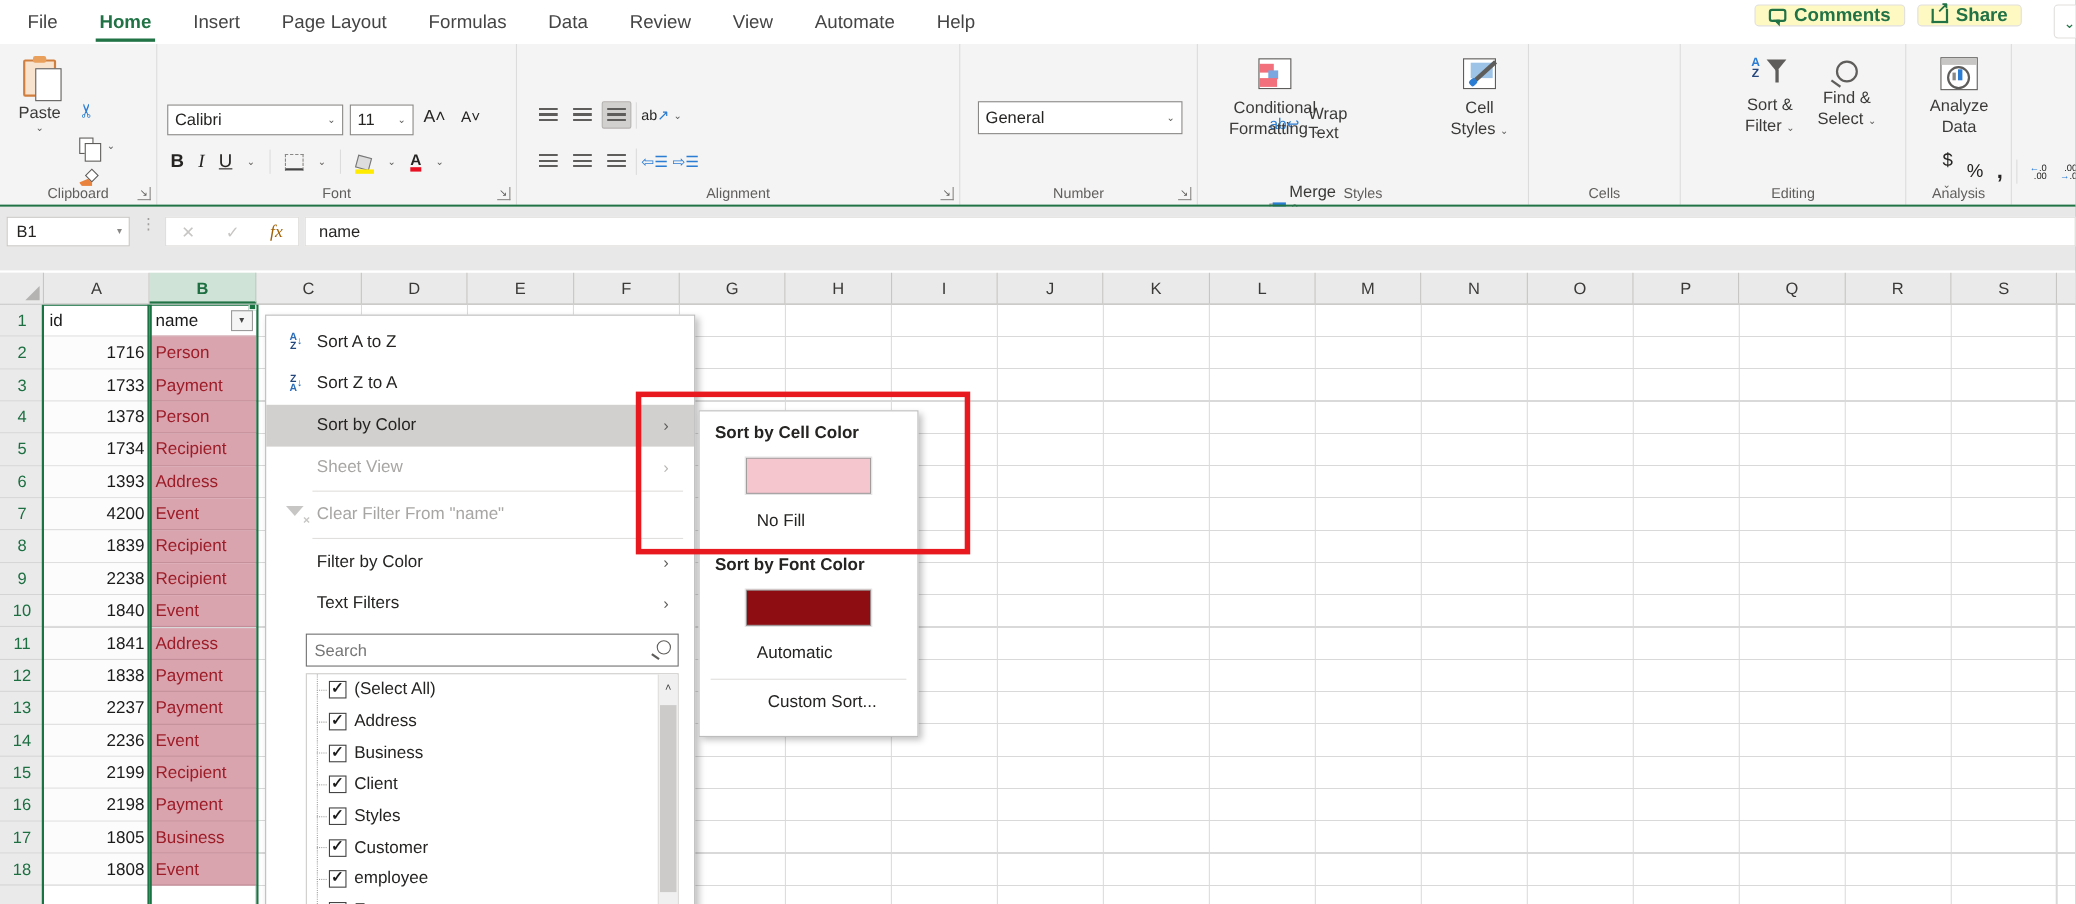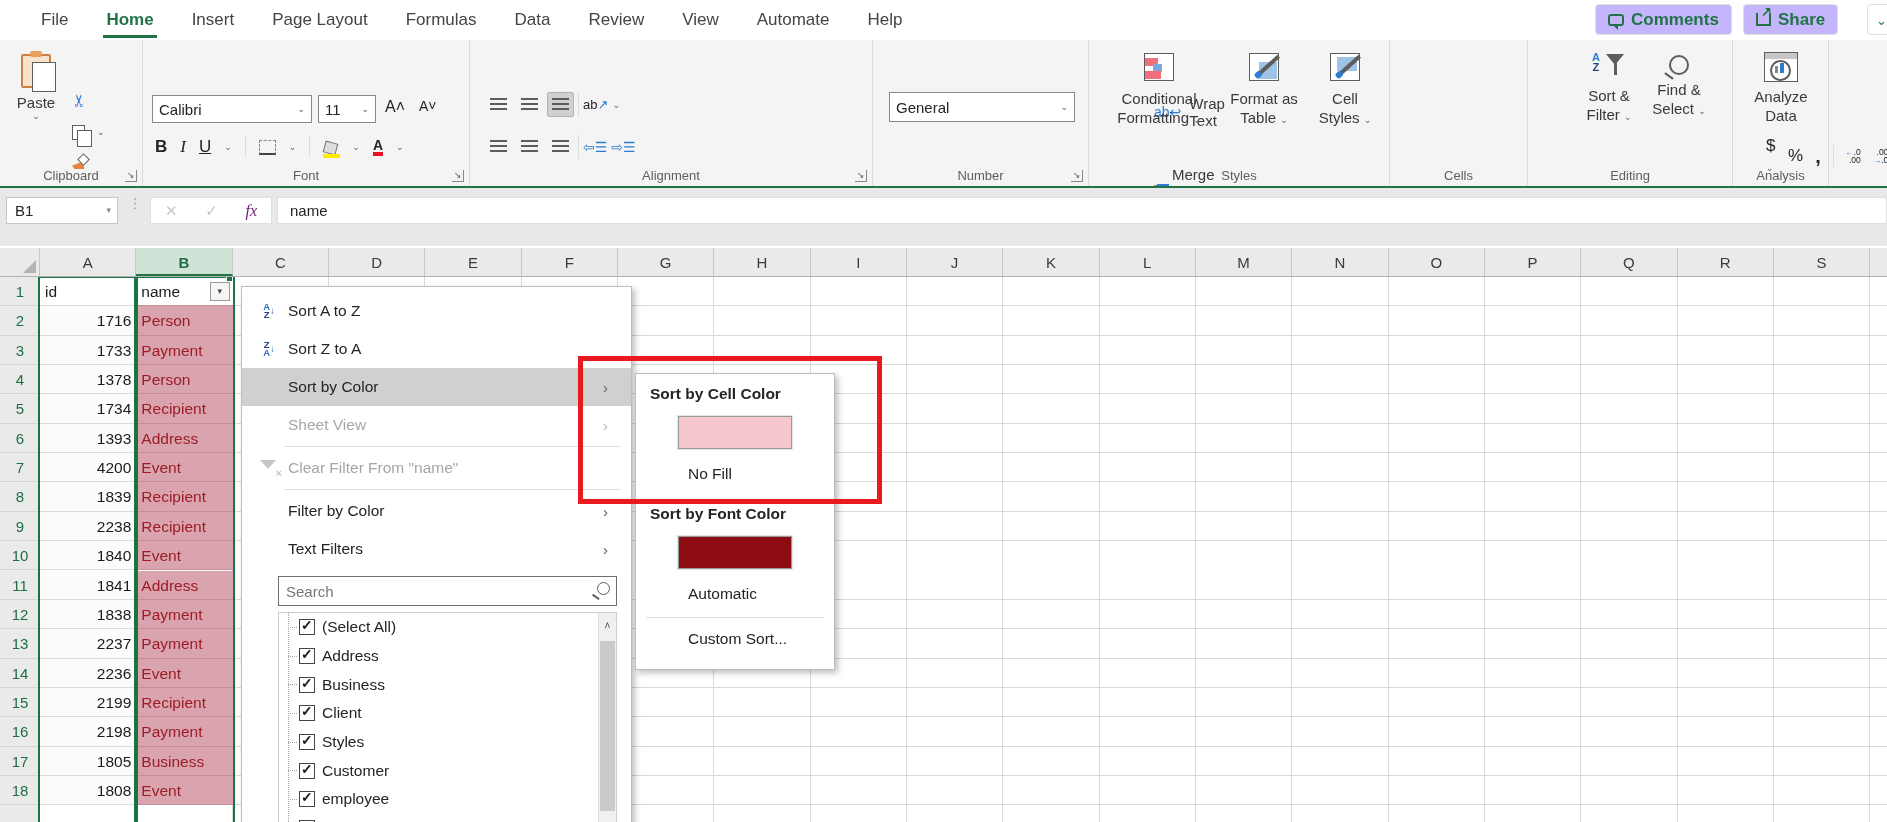--- a/index.html
+++ b/index.html
@@ -3,26 +3,26 @@
 <meta charset="utf-8">
 <style>
   * { margin:0; padding:0; box-sizing:border-box; }
   html,body { background:#888; }
   .app {
     position:relative; width:1887px; height:822px; overflow:hidden;
     background:#fff; font-family:"Liberation Sans", sans-serif; color:#3b3a39;
   }
   
   .titlebar { position:absolute; left:0; top:0; width:100%; height:40px; background:#fff; }
-  .tabs { position:absolute; left:22px; top:0; height:40px; display:flex; }
+  .tabs { position:absolute; left:6px; top:0; height:40px; display:flex; }
   .tab { position:relative; padding:0 19px; line-height:40px; font-size:17px; color:#444; cursor:default; }
   .tab.active { color:#217346; font-weight:bold; }
   .tab.active::after { content:""; position:absolute; left:16px; right:16px; bottom:2px; height:3px; background:#217346; }
-  .tb-btn { position:absolute; top:4px; height:31px; display:flex; align-items:center; gap:7px;
-            border:1px solid #e1dfdd; border-radius:4px; background:#c4b5fd; padding:0 12px;
+  .tb-btn { position:absolute; top:4px; height:20px; display:flex; align-items:center; gap:7px;
+            border:1px solid #e1dfdd; border-radius:4px; background:#fef9c3; padding:0 12px;
             color:#217346; font-size:17px; font-weight:bold; }
   .tb-btn.comments { left:1595px; }
   .tb-btn.share { left:1743px; }
   .tb-sliver { position:absolute; top:4px; left:1867px; width:40px; height:31px;
                border:1px solid #e1dfdd; border-radius:4px; background:#fff; color:#217346;
                font-size:13px; line-height:31px; padding-left:8px; }
   .bubble-icon { width:16px; height:12px; border:2px solid #217346; border-radius:3px; position:relative; }
   .bubble-icon::after { content:""; position:absolute; left:2px; bottom:-6px; width:0; height:0;
                         border:3px solid transparent; border-top-color:#217346; border-right-color:#217346; }
   .share-icon { width:15px; height:13px; border:2px solid #217346; border-top:none; position:relative; }
@@ -98,21 +98,21 @@
   .analyze-ico .b1 { left:10px; top:13px; width:3px; height:7px; background:#8a8886; }
   .analyze-ico .b2 { left:15px; top:10px; width:4px; height:10px; }
   
   .formulabar { position:absolute; left:0; top:188px; width:100%; height:58px; background:#e8e8e8; }
   .namebox { position:absolute; left:6px; top:9px; width:112px; height:27px; background:#fff; border:1px solid #c8c6c4;
              font-size:15px; color:#252423; line-height:25px; padding:0 8px; }
   .namebox .dd { position:absolute; right:6px; top:0; color:#8a8886; font-size:9px; }
   .fb-dots { position:absolute; left:128px; top:12px; color:#a19f9d; font-size:14px; letter-spacing:0; line-height:7px; width:4px; }
   .fb-icons { position:absolute; left:150px; top:9px; width:122px; height:27px; background:#fff; border:1px solid #e1dfdd;
               display:flex; align-items:center; justify-content:space-around; font-size:15px; color:#c8c6c4; }
-  .fb-icons .fx { font-style:italic; font-family:"Liberation Serif", serif; color:#701a75; font-size:16px; }
+  .fb-icons .fx { font-style:italic; font-family:"Liberation Serif", serif; color:#a16207; font-size:16px; }
   .fb-field { position:absolute; left:277px; top:9px; right:0; height:27px; background:#fff; border:1px solid #e1dfdd;
               font-size:15px; color:#252423; line-height:25px; padding:0 12px; }
   
   .sheet { position:absolute; left:0; top:246px; width:100%; bottom:0; background:#fff; }
   .colheaders { position:absolute; left:0; top:2px; width:100%; height:29px; background:#eaeaea; border-bottom:1px solid #b5b3b1; display:flex; }
   .corner { width:40px; height:100%; border-right:1px solid #c8c6c4; position:relative; background:#eaeaea; }
   .corner::after { content:""; position:absolute; right:3px; bottom:3px; width:0; height:0;
                    border-left:13px solid transparent; border-bottom:13px solid #b5b3b1; }
   .colhdr { width:96.33px; height:100%; border-right:1px solid #c8c6c4; text-align:center; line-height:29px;
             font-size:15px; color:#3b3a39; }
@@ -321,30 +321,20 @@
         <div class="grid-ico">
             <i class="cf1"></i>
             <i class="cf2"></i>
             <i class="cf3"></i>
           </div>
         <div id="cf-label">
             <div>Conditional</div>
             <div>Formatting <span class="caret">⌄</span></div>
           </div>
       </div>
-      <div class="bigbtn" style="left:130px;width:90px;">
-        <div class="grid-ico">
-            <i class="ft1"></i>
-            <i class="brush"></i>
-          </div>
-        <div id="ft-label">
-            <div>Format as</div>
-            <div>Table <span class="caret">⌄</span></div>
-          </div>
-      </div>
       <div class="bigbtn" style="left:222px;width:68px;">
         <div class="grid-ico">
             <i class="cs1"></i>
             <i class="brush"></i>
           </div>
         <div id="cs-label">
             <div>Cell</div>
             <div>Styles <span class="caret">⌄</span></div>
           </div>
       </div>
@@ -626,17 +616,17 @@
   </div>
 
   <div class="submenu">
     <div class="sm-header">Sort by Cell Color</div>
     <div class="swatch" id="cellswatch" style="background: rgb(246, 198, 206);"></div>
     <div class="sm-opt">No Fill</div>
     <div class="sm-header" style="padding-top:22px;">Sort by Font Color</div>
     <div class="swatch" id="fontswatch" style="background: rgb(142, 13, 18);"></div>
     <div class="sm-opt">Automatic</div>
     <div class="sm-sep"></div>
-    <div class="sm-opt" style="padding-top:12px;">Custom Sort...</div>
+    <div class="sm-opt" style="padding-top:12px;margin-left:10px;">Custom Sort...</div>
   </div>
 
   <div class="redrect"></div>
 </div>
 
 </body></html>

